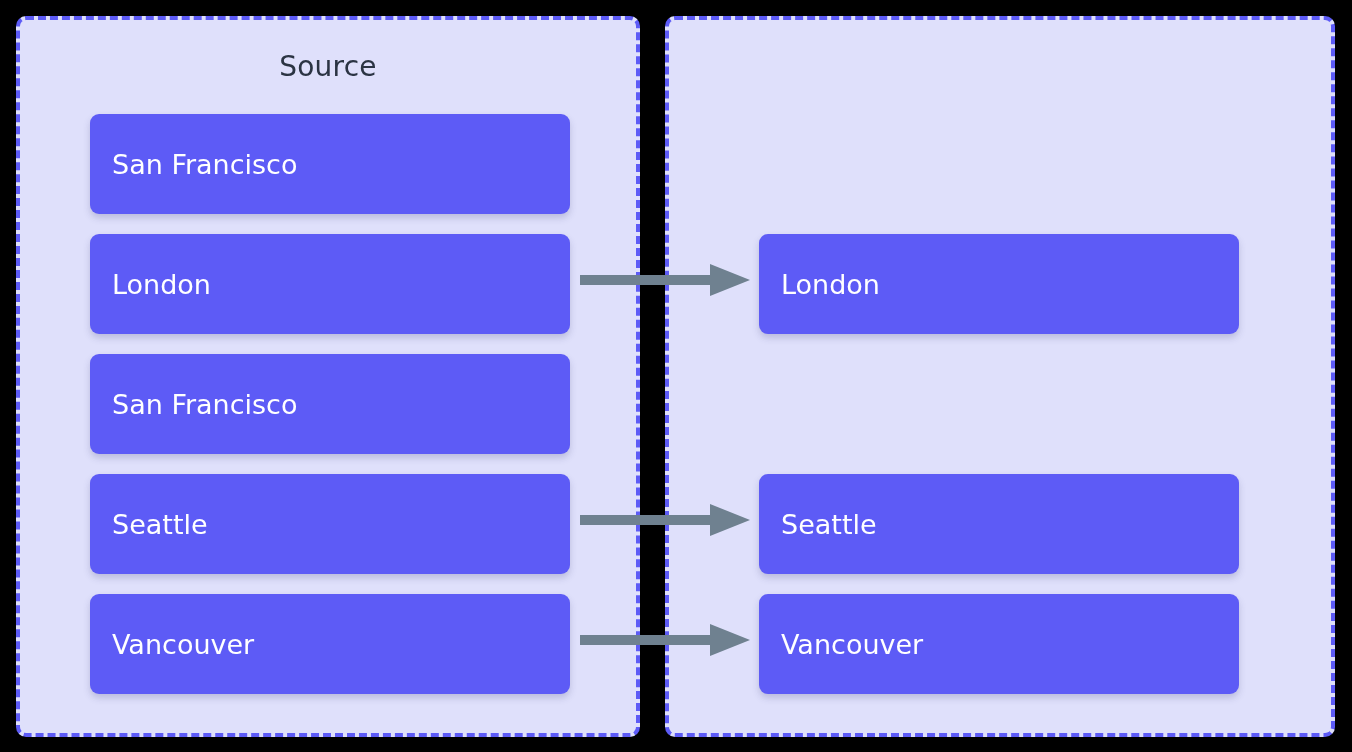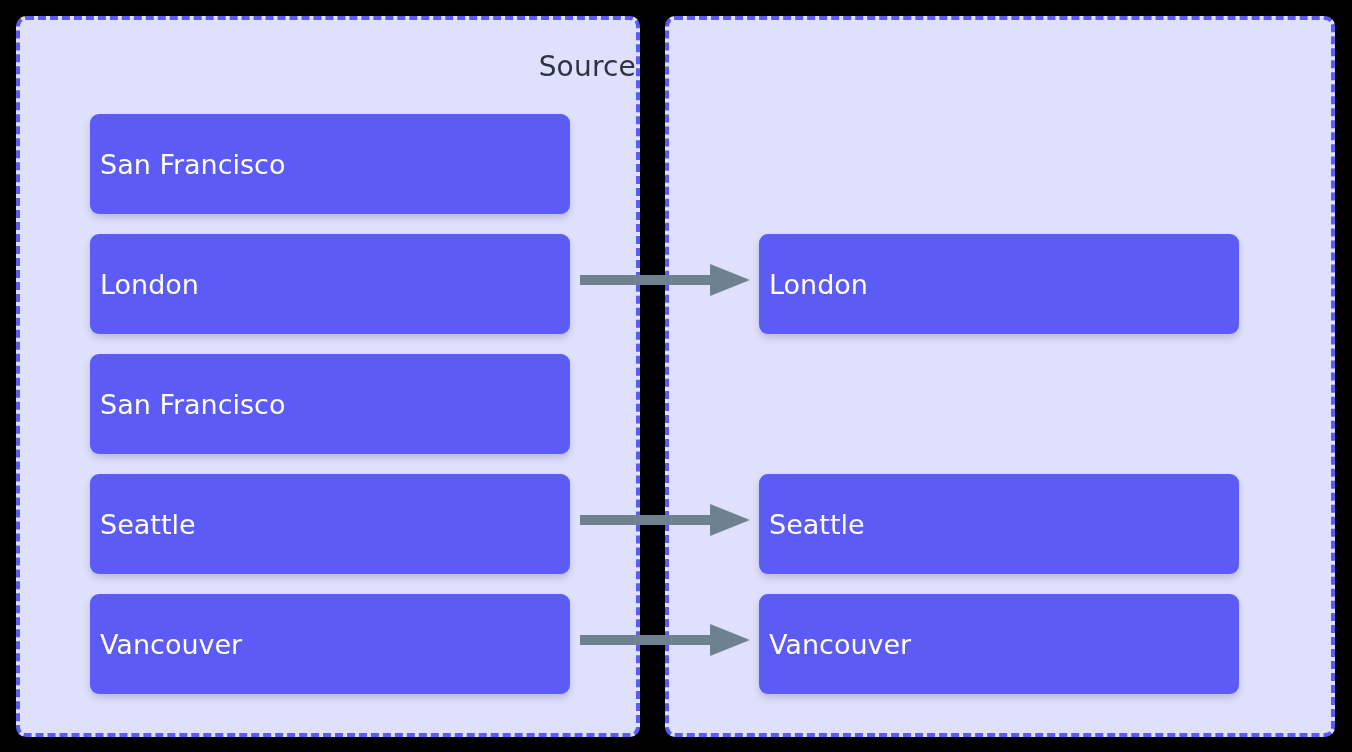--- a/index.html
+++ b/index.html
@@ -30,21 +30,21 @@
   }
 
   #panel-source      { left: 16px;  width: 624px; }
   #panel-destination { left: 665px; width: 670px; }
 
   .panel-title {
     position: absolute;
     top: 30px;
     left: 0;
     width: 100%;
-    text-align: right;
+    text-align: center;
     font-size: 28px;
     font-weight: 400;
     color: #2b3443;
     letter-spacing: 0.2px;
   }
 
   
   .card-column {
     position: absolute;
     top: 94px;
@@ -55,21 +55,21 @@
 
   #column-source      { left: 70px; width: 480px; }
   #column-destination { left: 90px; width: 480px; }
 
   .card {
     height: 100px;
     background: #5d5bf6;
     border-radius: 9px;
     display: flex;
     align-items: center;
-    padding-left: 10px;
+    padding-left: 22px;
     color: #ffffff;
     font-size: 27px;
     font-weight: 400;
     box-shadow: 0 4px 7px rgba(60, 60, 120, 0.22);
   }
 
   .card.is-empty {
     background: transparent;
     box-shadow: none;
   }

